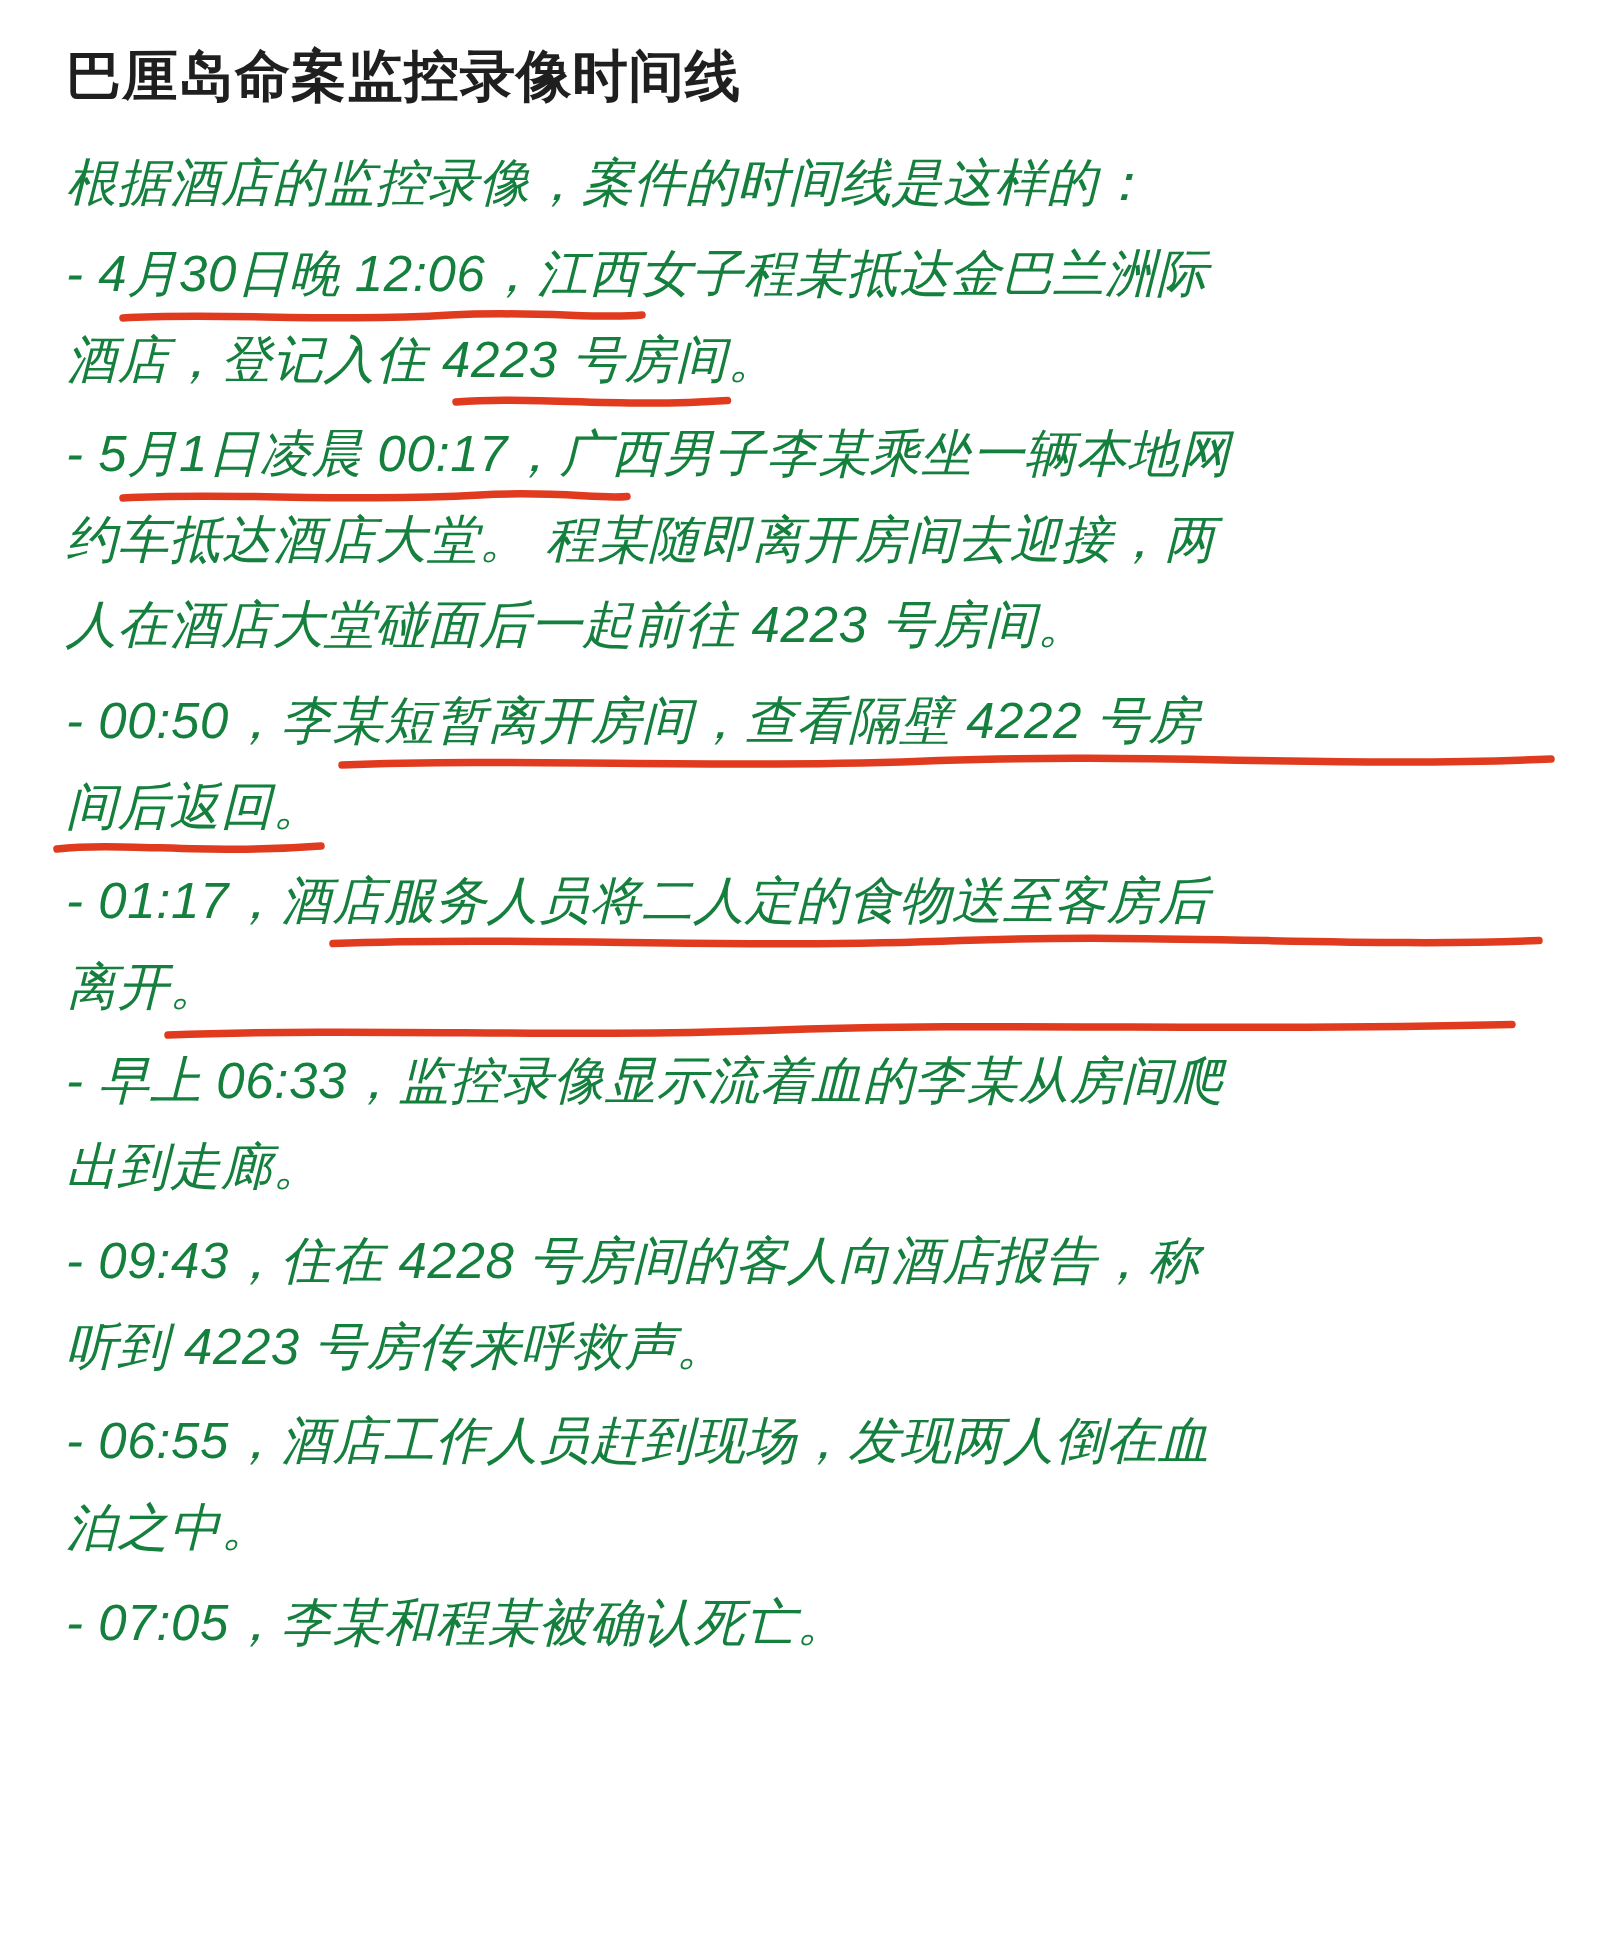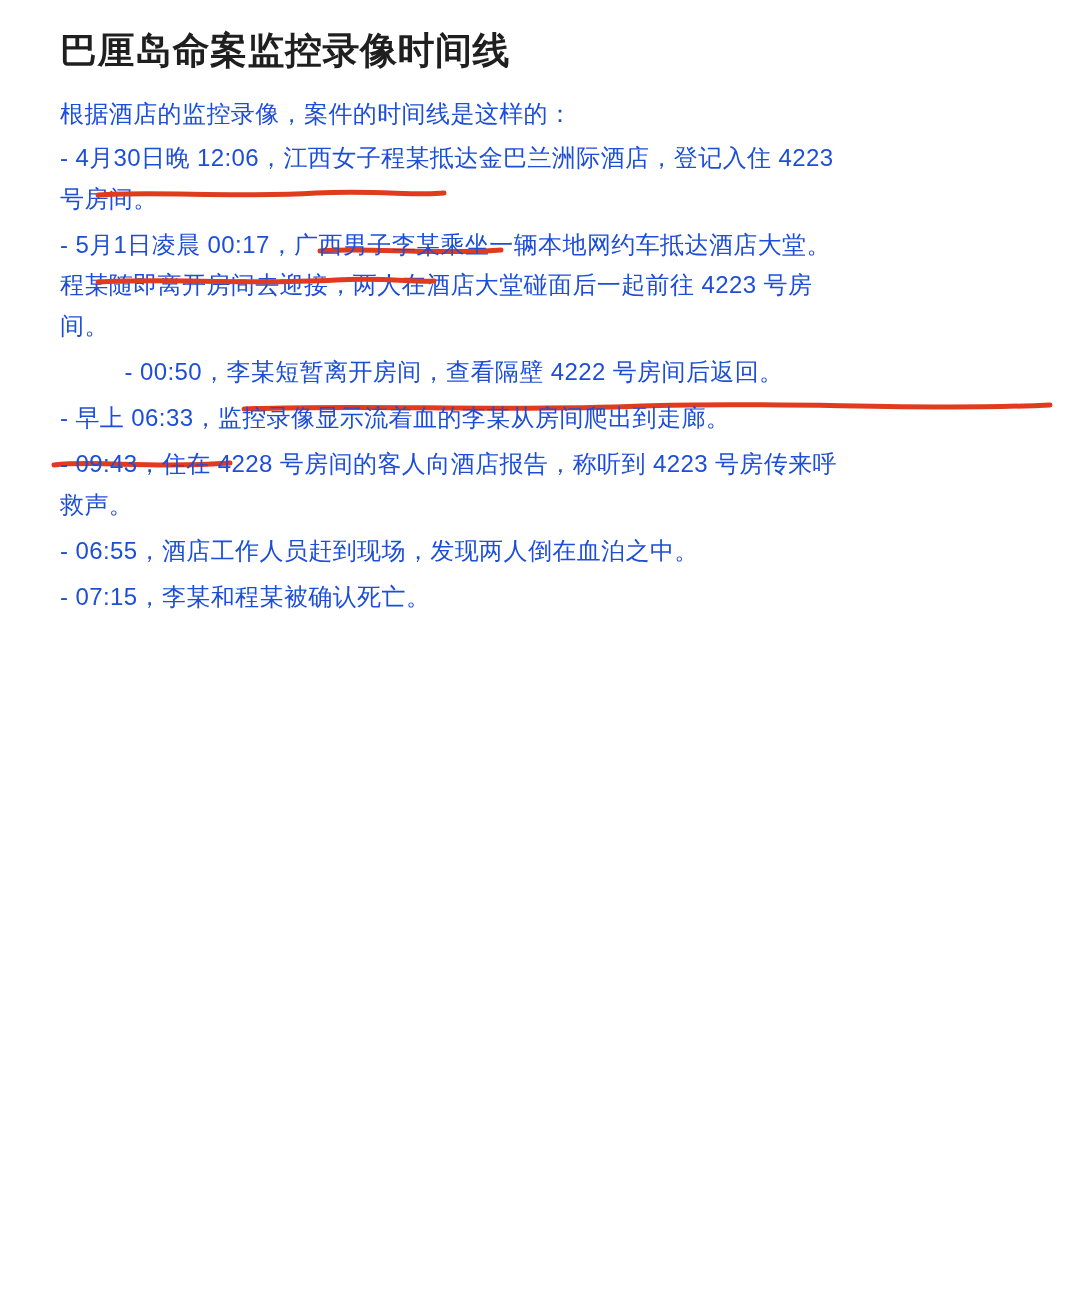--- a/index.html
+++ b/index.html
@@ -14,38 +14,38 @@
     color: #262626;
     -webkit-font-smoothing: antialiased;
   }
   .page {
     width: 876px;
     min-height: 1290px;
     box-sizing: border-box;
     padding: 26px 44px 20px 44px;
     position: relative;
     background: #fff;
-    margin-left: 16px;
   }
   .doc-title {
     font-size: 37px;
     font-weight: bold;
     line-height: 1.35;
     letter-spacing: 0.5px;
     color: #1f1f1f;
     margin: 0 0 18px 0;
   }
   .para {
     position: relative;
-    font-size: 24px;
+    font-size: 34px;
     line-height: 1.68;
     letter-spacing: 0.4px;
-    color: #1d4ed8;
+    color: #15803d;
     margin: 0 0 6px 0;
     word-break: break-all;
+    font-style: italic;
   }
   .para.intro {
     margin-bottom: 4px;
   }
   
   .mark {
     position: absolute;
     background: transparent;
     pointer-events: none;
   }
@@ -86,36 +86,49 @@
 
   <div style="position:relative;">
     <p class="para">- 5月1日凌晨 00:17，广西男子李某乘坐一辆本地网约车抵达酒店大堂。 程某随即离开房间去迎接，两人在酒店大堂碰面后一起前往 4223 号房间。</p>
     <span class="mark" style="left:36px; top:50px; width:340px; height:12px;">
       <svg width="340" height="12" viewBox="0 0 340 12" preserveAspectRatio="none">
         <path d="M2 7 C 70 3, 150 10, 240 5 C 290 2, 320 8, 338 6"></path>
       </svg>
     </span>
   </div>
 
-  <div style="position:relative;text-align:center;">
+  <div style="position:relative;">
     <p class="para">- 00:50，李某短暂离开房间，查看隔壁 4222 号房间后返回。</p>
     <span class="mark" style="left:182px; top:48px; width:810px; height:14px;">
       <svg width="810" height="14" viewBox="0 0 810 14" preserveAspectRatio="none">
         <path d="M2 9 C 120 4, 260 12, 400 6 C 540 1, 670 11, 808 5"></path>
       </svg>
     </span>
     <span class="mark" style="left:-8px; top:105px; width:180px; height:14px;">
       <svg width="180" height="14" viewBox="0 0 180 14" preserveAspectRatio="none">
         <path d="M2 8 C 45 3, 100 12, 178 6"></path>
       </svg>
     </span>
   </div>
 
+  <div style="position:relative;">
+    <p class="para">- 01:17，酒店服务人员将二人定的食物送至客房后离开。</p>
+    <span class="mark" style="left:176px; top:48px; width:808px; height:14px;">
+      <svg width="808" height="14" viewBox="0 0 808 14" preserveAspectRatio="none">
+        <path d="M2 8 C 130 3, 280 12, 420 6 C 560 1, 690 11, 806 6"></path>
+      </svg>
+    </span>
+    <span class="mark" style="left:66px; top:106px; width:900px; height:16px;">
+      <svg width="900" height="16" viewBox="0 0 900 16" preserveAspectRatio="none">
+        <path d="M2 11 C 140 6, 260 13, 400 8 C 560 2, 700 9, 898 4"></path>
+      </svg>
+    </span>
+  </div>
 
   <p class="para">- 早上 06:33，监控录像显示流着血的李某从房间爬出到走廊。</p>
 
   <p class="para">- 09:43，住在 4228 号房间的客人向酒店报告，称听到 4223 号房传来呼救声。</p>
 
   <p class="para">- 06:55，酒店工作人员赶到现场，发现两人倒在血泊之中。</p>
 
-  <p class="para">- 07:15，李某和程某被确认死亡。</p>
+  <p class="para">- 07:05，李某和程某被确认死亡。</p>
 
 </div>
 
 </body></html>

